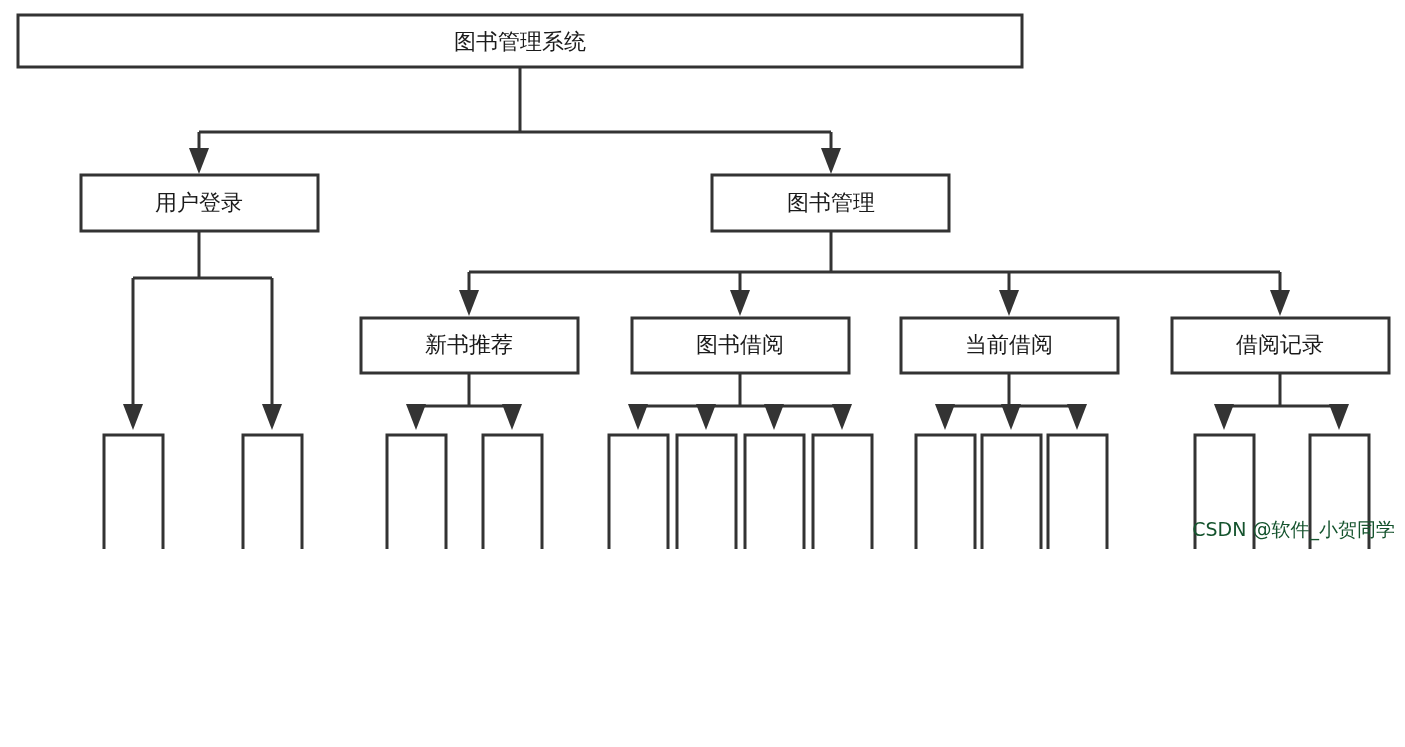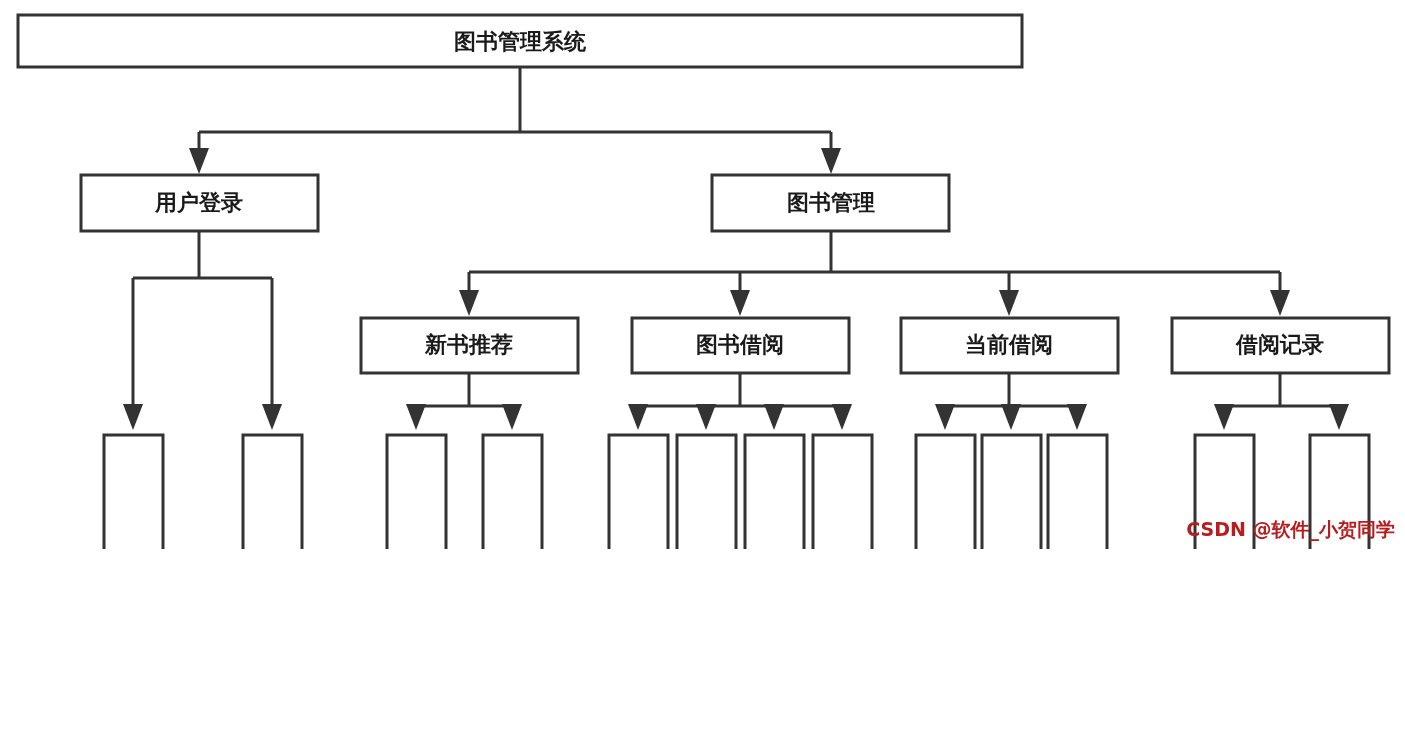--- a/index.html
+++ b/index.html
@@ -10,21 +10,20 @@
   }
   body {
     font-family: "DejaVu Sans", "Liberation Sans", sans-serif;
   }
   #diagram-root {
     position: relative;
     width: 1405px;
     height: 549px;
     background: #ffffff;
     overflow: hidden;
-    font-weight: bold;
   }
   svg.diagram-canvas {
     position: absolute;
     left: 0;
     top: 0;
     width: 1405px;
     height: 747px;
     display: block;
   }
   .node-box {
@@ -65,21 +64,21 @@
     text-align: center;
     pointer-events: none;
     user-select: none;
   }
   .watermark {
     position: absolute;
     right: 10px;
     bottom: 6px;
     font-family: "DejaVu Sans", "Liberation Sans", sans-serif;
     font-size: 19px;
-    color: #b91c1c;
+    color: #14532d;
     white-space: nowrap;
     user-select: none;
   }
 </style>
 </head>
 <body>
 
 <div id="diagram-root">
 
   <svg class="diagram-canvas" viewBox="0 0 1405 747">

